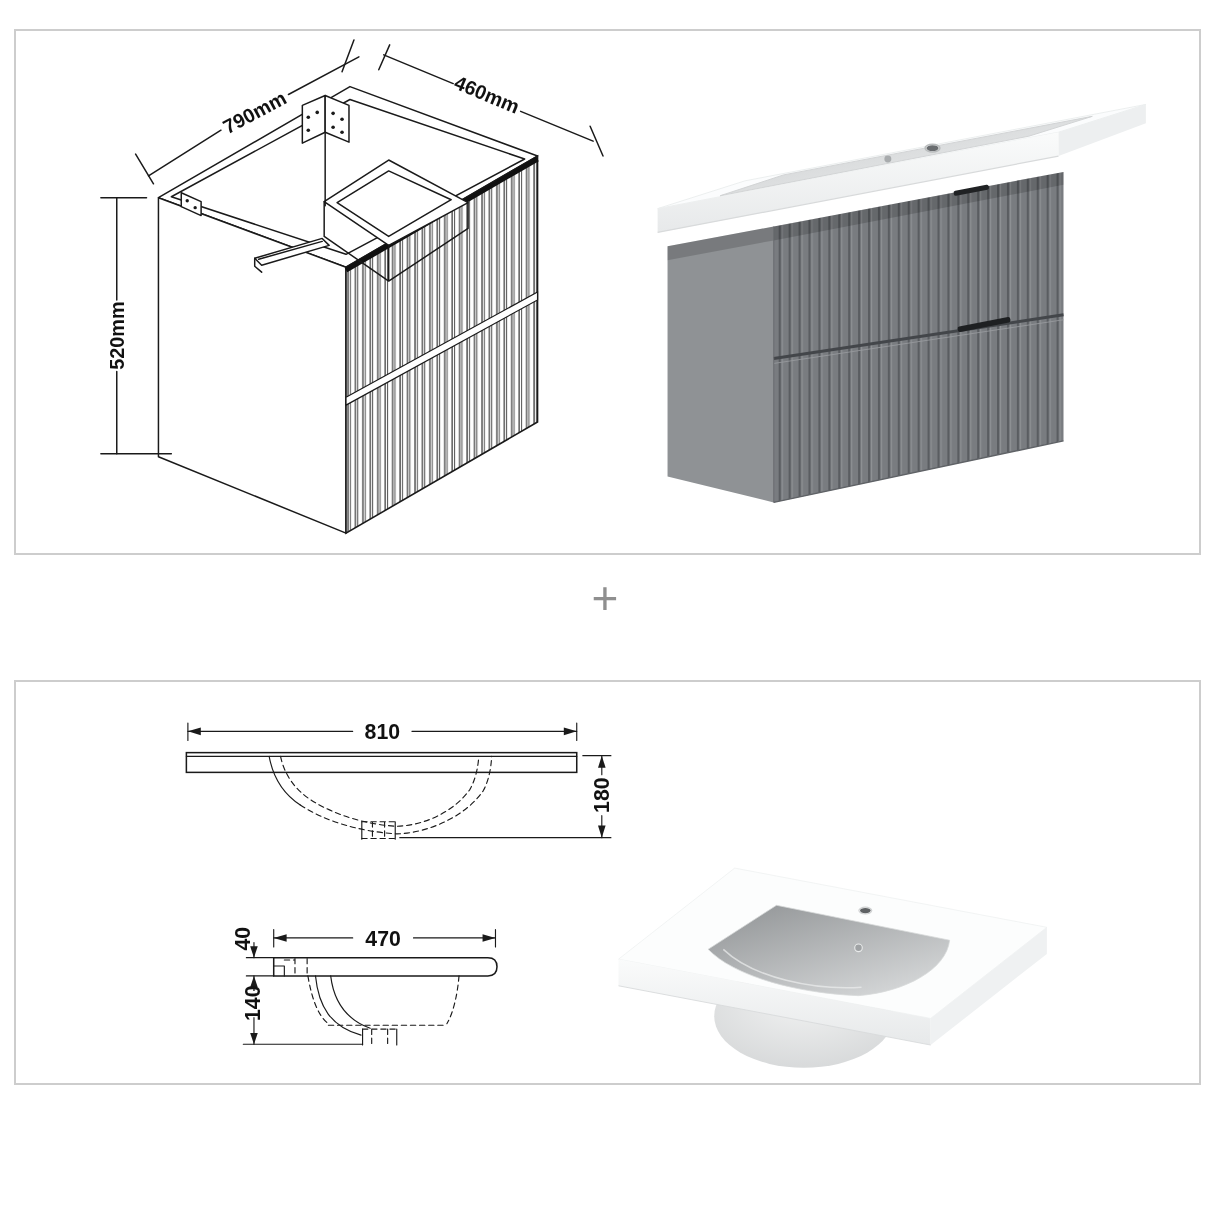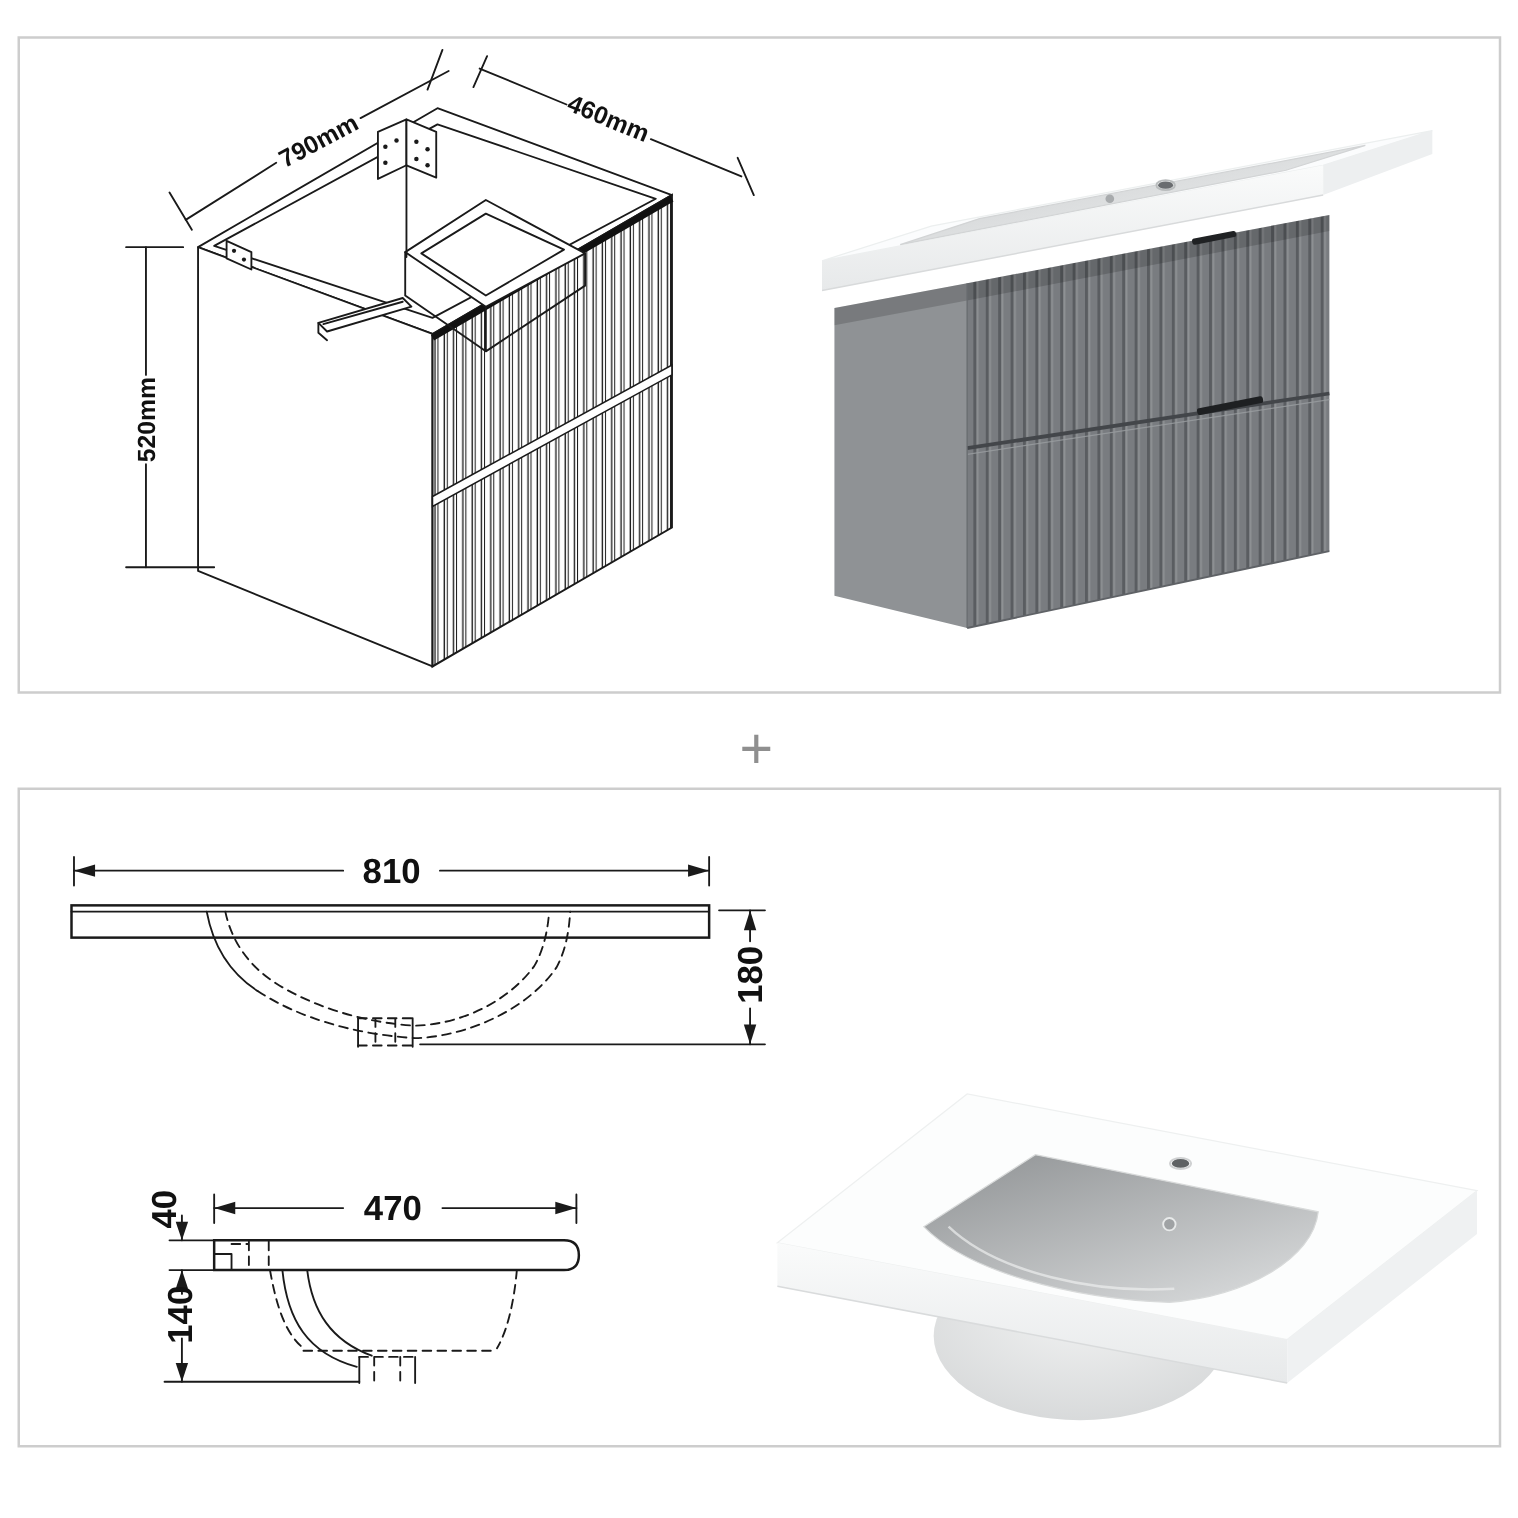--- a/index.html
+++ b/index.html
@@ -5,21 +5,21 @@
   html,body{margin:0;padding:0;background:#ffffff;}
   .canvas{
     position:relative;width:1214px;height:1214px;background:#ffffff;overflow:hidden;
     font-family:"Liberation Sans", sans-serif;
   }
   .panel{
     position:absolute;left:14px;width:1187px;background:#ffffff;
     border:2px solid #cdcdcd;box-sizing:border-box;
   }
   .panel-top{top:29px;height:526px;}
-  .panel-bottom{top:630px;height:528px;}
+  .panel-bottom{top:680px;height:405px;}
   .panel svg{display:block;width:100%;height:100%;}
   .plus-separator{
     position:absolute;left:565px;top:570px;width:80px;height:56px;
     text-align:center;font-size:46px;line-height:56px;font-weight:400;color:#8f8f8f;
     user-select:none;
   }
   text{font-family:"Liberation Sans", sans-serif;fill:#111111;}
   .dim-sm{font-size:20px;font-weight:bold;}
   .dim-lg{font-size:28px;font-weight:bold;}
   .ln{stroke:#1a1a1a;stroke-width:1.5;fill:none;stroke-linecap:round;stroke-linejoin:round;}

